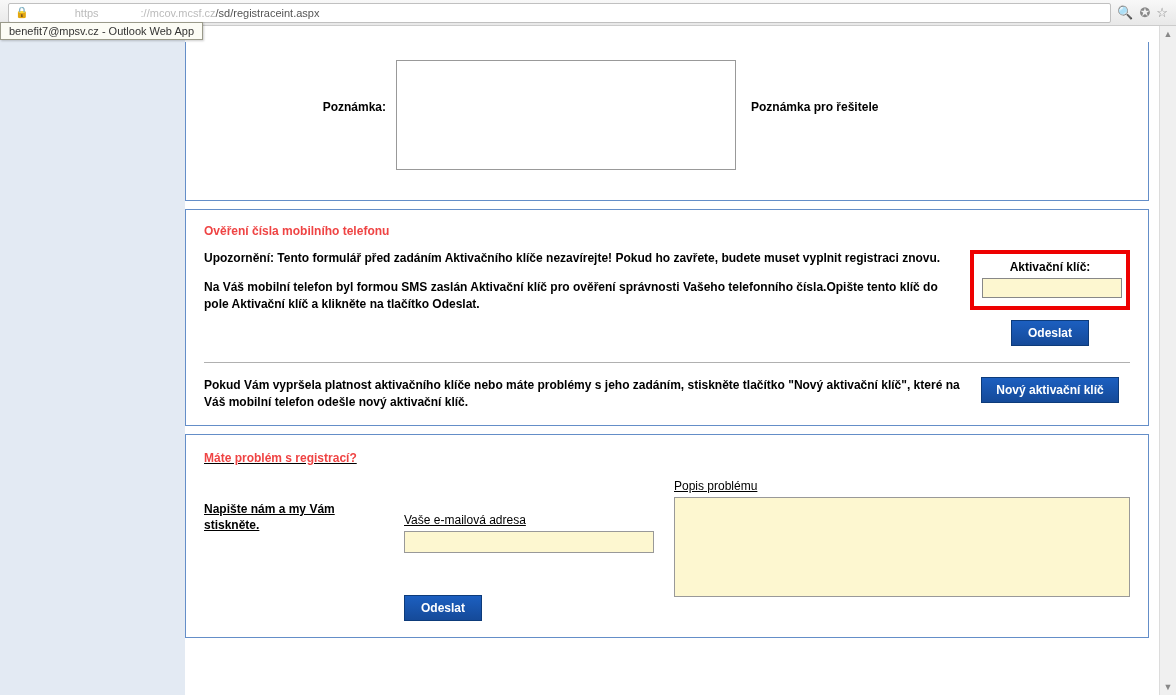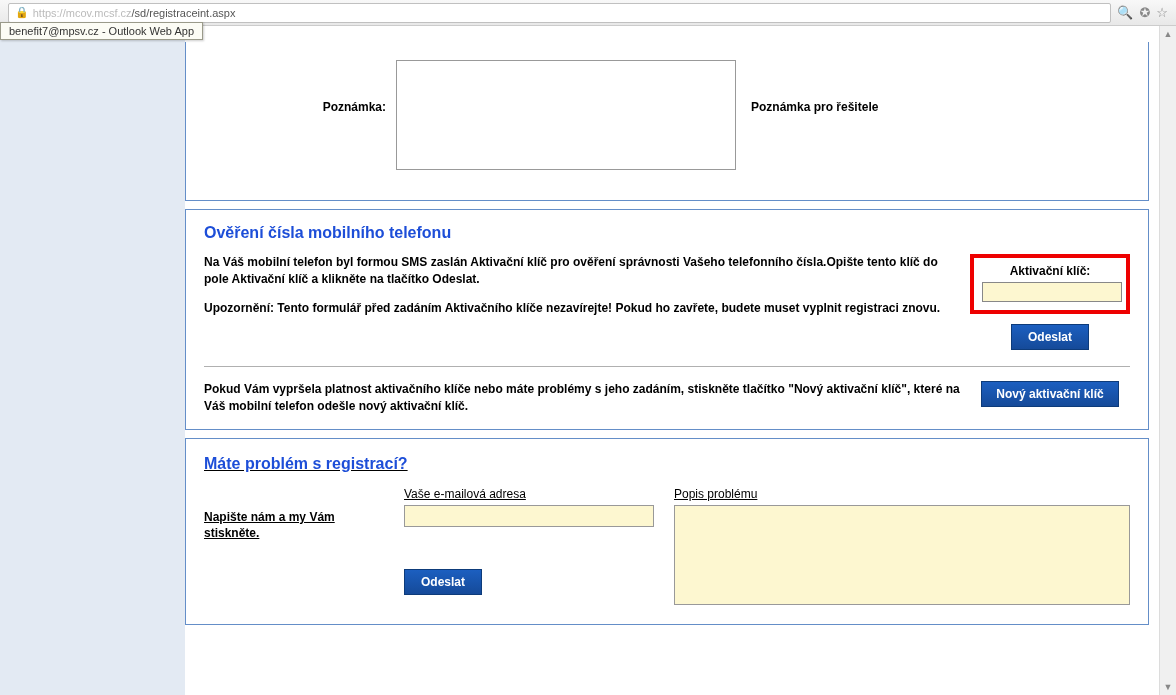--- a/index.html
+++ b/index.html
@@ -36,20 +36,21 @@
       color: #666;
       margin-right: 6px;
     }
     .url-bar .lock {
       color: #5a9e5a;
       margin-right: 4px;
       font-size: 11px;
     }
     .url-bar .url-dim {
       color: #bbb;
+      margin-left: 42px;
     }
     .url-bar .url-dark {
       color: #555;
     }
     .chrome-icons {
       display: flex;
       align-items: center;
       gap: 6px;
       color: #888;
       font-size: 13px;
@@ -141,22 +142,22 @@
     }
 
     .verify-section {
       position: relative;
     }
     .verify-inner {
       padding: 14px 18px 10px 18px;
     }
     .section-heading {
       font-weight: bold;
-      font-size: 16px;
-      color: #1d4ed8;
+      font-size: 12px;
+      color: #ef4444;
       margin-bottom: 12px;
     }
     .verify-body {
       display: flex;
       gap: 15px;
     }
     .verify-text {
       flex: 1;
       font-weight: bold;
       font-size: 12px;
@@ -239,20 +240,21 @@
     .problem-left-text {
       width: 180px;
       font-weight: bold;
       font-size: 12px;
       color: #000;
       line-height: 1.4;
       padding-top: 22px;
     }
     .problem-mid {
       width: 250px;
+      margin-top: 34px;
     }
     .problem-right {
       flex: 1;
     }
     .field-label {
       font-size: 12px;
       color: #000;
       margin-bottom: 4px;
       font-weight: normal;
     }
@@ -304,22 +306,22 @@
         <textarea class="textarea-mid" style=""></textarea>
         <div class="note-label-right">Poznámka pro řešitele</div>
       </div>
     </div>
 
     <div class="form-box verify-section">
       <div class="verify-inner">
         <div class="section-heading">Ověření čísla mobilního telefonu</div>
         <div class="verify-body">
           <div class="verify-text">
+            <p>Upozornění: Tento formulář před zadáním Aktivačního klíče nezavírejte! Pokud ho zavřete, budete muset vyplnit registraci znovu.</p>
             <p>Na Váš mobilní telefon byl formou SMS zaslán Aktivační klíč pro ověření správnosti Vašeho telefonního čísla.Opište tento klíč do pole Aktivační klíč a klikněte na tlačítko Odeslat.</p>
-            <p>Upozornění: Tento formulář před zadáním Aktivačního klíče nezavírejte! Pokud ho zavřete, budete muset vyplnit registraci znovu.</p>
           </div>
           <div class="verify-right-col">
             <div class="activation-box">
               <div class="activation-label">Aktivační klíč:</div>
               <input type="text" class="activation-input" style="">
             </div>
             <div class="odeslat-wrap">
               <button class="btn">Odeslat</button>
             </div>
           </div>

